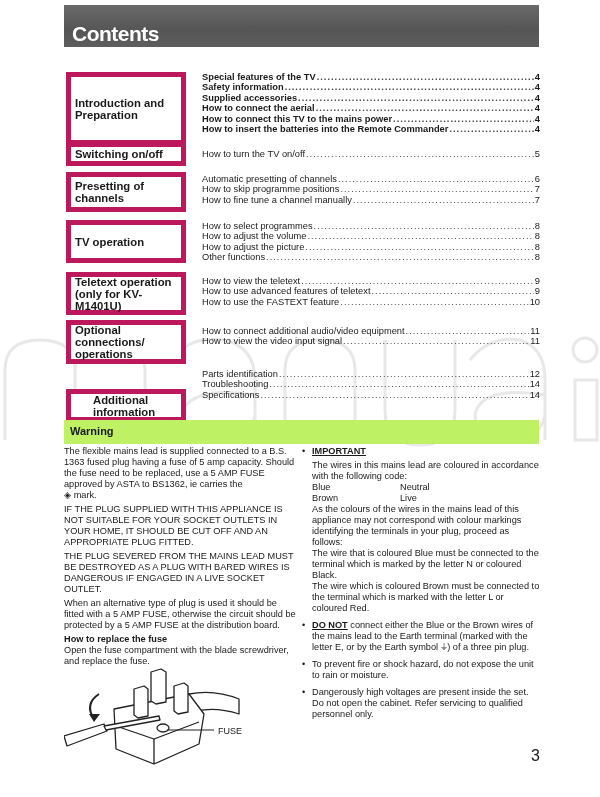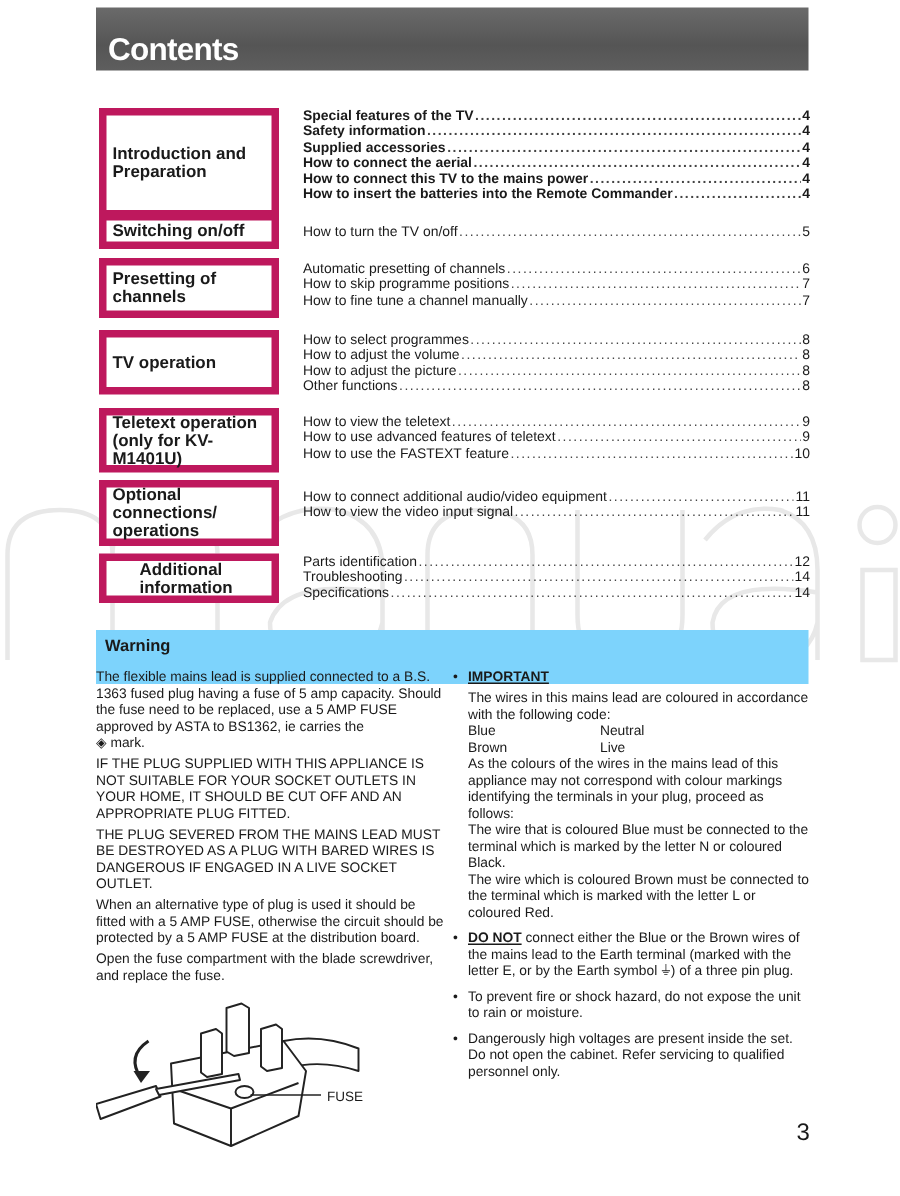--- a/index.html
+++ b/index.html
@@ -35,22 +35,22 @@
     color:#1a1a1a; white-space:nowrap; cursor:pointer;
   }
   .entry .t { flex:0 0 auto; }
   .entry .dots {
     flex:1 1 auto; overflow:hidden; margin:0 1px; color:#444;
     letter-spacing:1px;
   }
   .entry .dots::before { content:"................................................................................................................................"; }
   .entry .p { flex:0 0 auto; }
   .warning-bar {
-    position:absolute; left:64px; top:420px; width:475px; height:36px;
-    background:#7dd3fc; z-index:1;
+    position:absolute; left:64px; top:420px; width:475px; height:24px;
+    background:#bef264; z-index:1;
   }
   .warning-title {
     position:absolute; left:6px; top:5px; font-weight:bold; font-size:11px;
   }
   .col-left { position:absolute; left:64px; top:446px; width:232px; font-size:9.2px; line-height:11px; z-index:1; }
   .col-right { position:absolute; left:302px; top:446px; width:238px; font-size:9.2px; line-height:11px; z-index:1; }
   .col-left p, .col-right p { margin:0 0 3px 0; }
   .sub-head { font-weight:bold; margin-top:3px; }
   .bullet { display:flex; margin-bottom:6px; }
   .bullet .dot { width:10px; flex:0 0 10px; }
@@ -208,21 +208,21 @@
         <span class="dots"></span>
         <span class="p">11</span>
       </div>
     <div class="entry">
         <span class="t">How to view the video input signal</span>
         <span class="dots"></span>
         <span class="p">11</span>
       </div>
   </div>
 
-  <div class="sec-box" style="top:369px;height:33px;padding-left:22px;">
+  <div class="sec-box" style="top:389px;height:33px;padding-left:22px;">
     <span>Additional information</span>
   </div>
   <div class="entries" style="top:369px;">
     <div class="entry">
         <span class="t">Parts identification</span>
         <span class="dots"></span>
         <span class="p">12</span>
       </div>
     <div class="entry">
         <span class="t">Troubleshooting</span>
@@ -243,20 +243,21 @@
 
 <div class="col-left">
   <p>
     <span>The flexible mains lead is supplied connected to a B.S. 1363 fused plug having a fuse of 5 amp capacity. Should the fuse need to be replaced, use a 5 AMP FUSE approved by ASTA to BS1362, ie carries the</span><br>
     <span>◈</span>
     <span>mark.</span>
   </p>
   <p>IF THE PLUG SUPPLIED WITH THIS APPLIANCE IS NOT SUITABLE FOR YOUR SOCKET OUTLETS IN YOUR HOME, IT SHOULD BE CUT OFF AND AN APPROPRIATE PLUG FITTED.</p>
   <p>THE PLUG SEVERED FROM THE MAINS LEAD MUST BE DESTROYED AS A PLUG WITH BARED WIRES IS DANGEROUS IF ENGAGED IN A LIVE SOCKET OUTLET.</p>
   <p>When an alternative type of plug is used it should be fitted with a 5 AMP FUSE, otherwise the circuit should be protected by a 5 AMP FUSE at the distribution board.</p>
+  <p class="sub-head" style="margin-bottom:0;">How to replace the fuse</p>
   <p>Open the fuse compartment with the blade screwdriver, and replace the fuse.</p>
 </div>
 
 <svg class="fuse-fig" width="180" height="110" viewBox="0 0 180 110">
   <g fill="#fff" stroke="#222" stroke-width="1.3" stroke-linejoin="round">
 
     <path d="M125 30 Q150 25 175 35 L175 50 Q150 42 128 48 Z"></path>
 
     <path d="M50 45 L125 30 L140 50 L135 80 L90 100 L52 85 Z"></path>
     <path d="M52 62 L90 75 L135 58" fill="none"></path>

